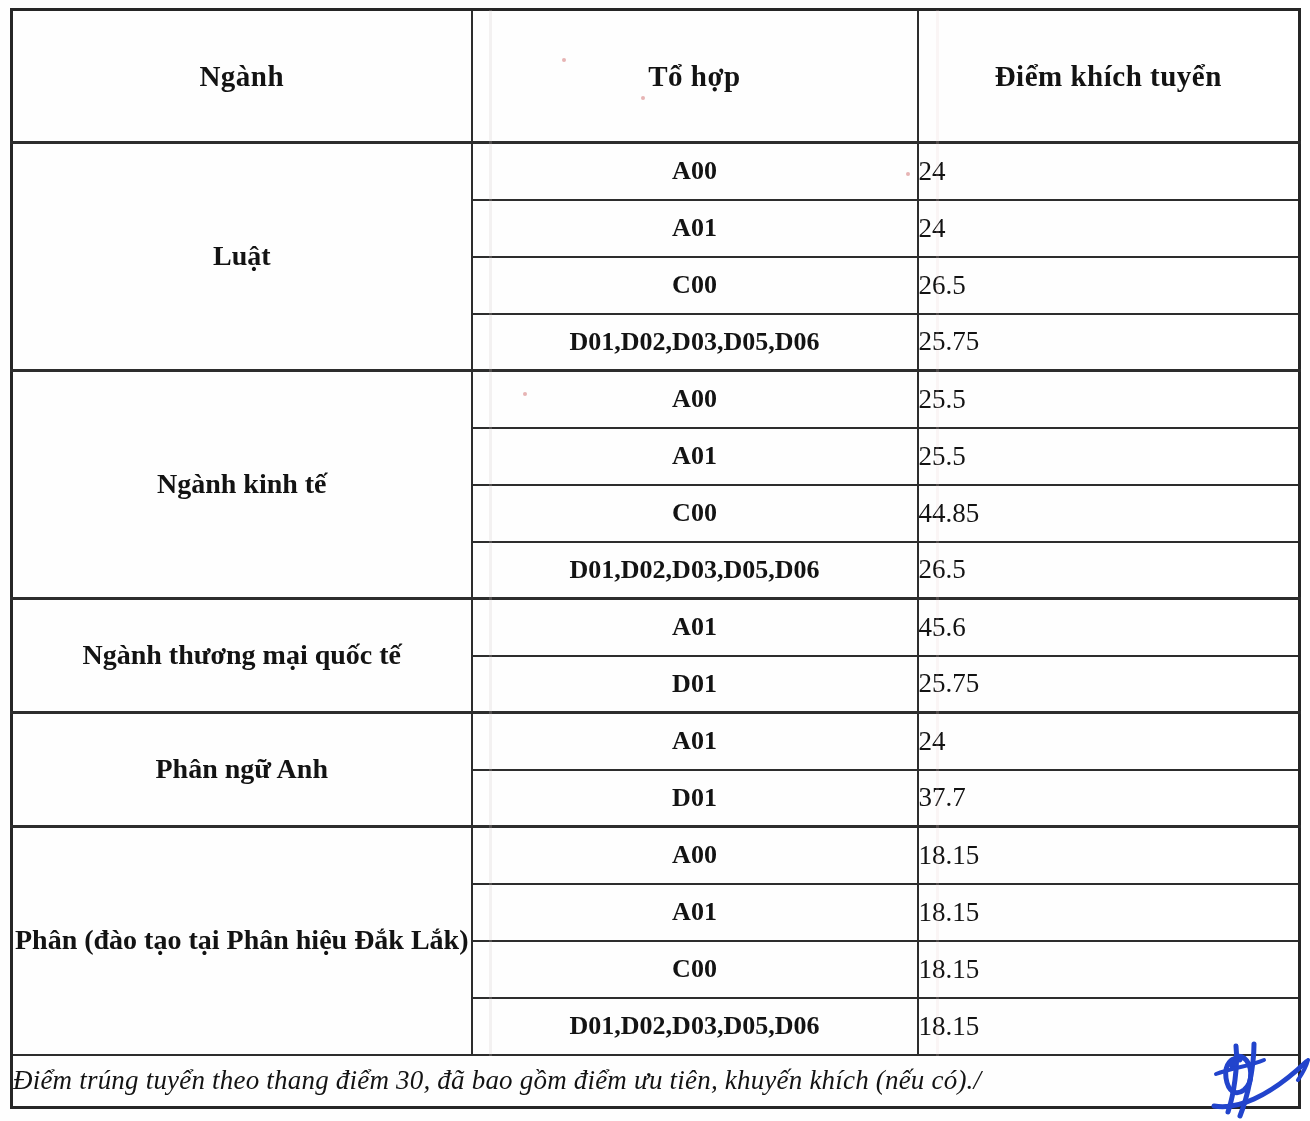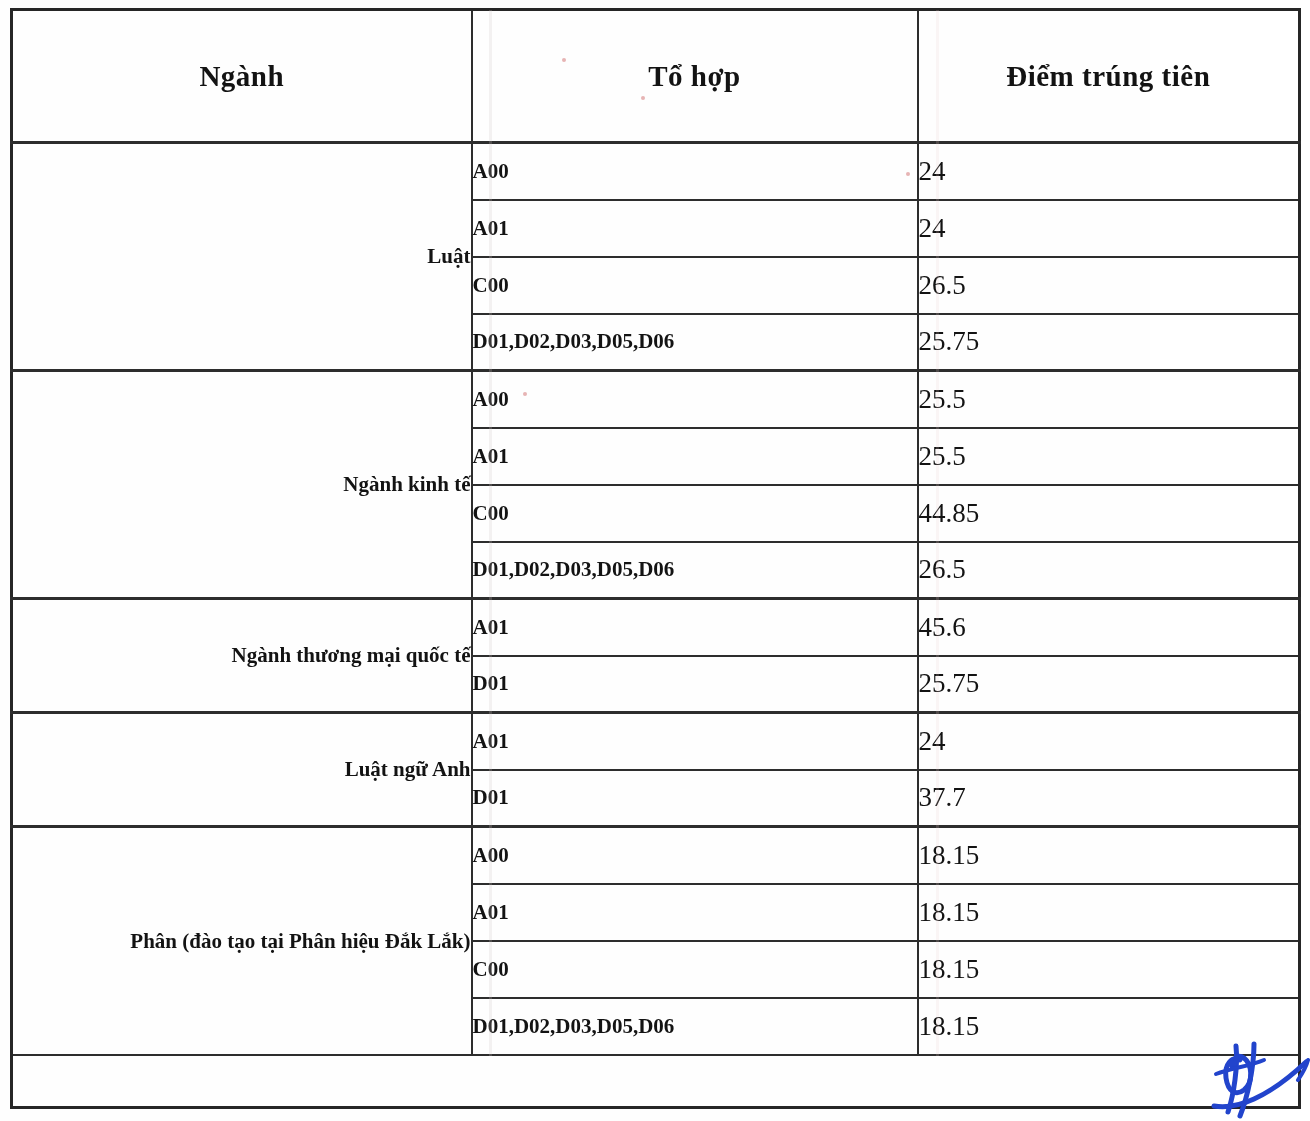--- a/index.html
+++ b/index.html
@@ -44,31 +44,31 @@
 
   th {
     font-weight: bold;
     font-size: 29px;
     text-align: center;
     vertical-align: middle;
     letter-spacing: 0.5px;
   }
   td.major {
     font-weight: bold;
-    font-size: 21px;
-    text-align: right;
+    font-size: 28px;
+    text-align: center;
     vertical-align: middle;
     padding-left: 36px;
     padding-right: 20px;
     line-height: 1.45;
   }
   td.combo {
     font-weight: bold;
-    font-size: 21px;
-    text-align: left;
+    font-size: 26px;
+    text-align: center;
     vertical-align: middle;
   }
   td.score {
     font-size: 27px;
     text-align: left;
     vertical-align: middle;
   }
   tr.group-start td { border-top-width: 3px; }
 
   td.footnote-cell {
@@ -117,21 +117,21 @@
   <table class="score-table">
     <colgroup>
         <col class="c1">
         <col class="c2">
         <col class="c3">
       </colgroup>
     <thead>
       <tr>
         <th>Ngành</th>
         <th>Tổ hợp</th>
-        <th>Điểm trúng tiên</th>
+        <th>Điểm khích tuyển</th>
       </tr>
     </thead>
     <tbody id="score-tbody">
         <tr class="group-start">
           <td rowspan="4" class="major">Luật</td>
           <td class="combo">A00</td>
           <td class="score">24</td>
         </tr>
         <tr>
           <td class="combo">A01</td>
@@ -165,21 +165,21 @@
         <tr class="group-start">
           <td rowspan="2" class="major">Ngành thương mại quốc tế</td>
           <td class="combo">A01</td>
           <td class="score">45.6</td>
         </tr>
         <tr>
           <td class="combo">D01</td>
           <td class="score">25.75</td>
         </tr>
         <tr class="group-start">
-          <td rowspan="2" class="major">Luật ngữ Anh</td>
+          <td rowspan="2" class="major">Phân ngữ Anh</td>
           <td class="combo">A01</td>
           <td class="score">24</td>
         </tr>
         <tr>
           <td class="combo">D01</td>
           <td class="score">37.7</td>
         </tr>
         <tr class="group-start">
           <td rowspan="4" class="major">Phân (đào tạo tại Phân hiệu Đắk Lắk)</td>
           <td class="combo">A00</td>
@@ -194,20 +194,21 @@
           <td class="score">18.15</td>
         </tr>
         <tr>
           <td class="combo">D01,D02,D03,D05,D06</td>
           <td class="score">18.15</td>
         </tr>
       </tbody>
     <tfoot>
       <tr>
         <td colspan="3" class="footnote-cell">
+          <span class="footnote">Điểm trúng tuyển theo thang điểm 30, đã bao gồm điểm ưu tiên, khuyến khích (nếu có)./</span>
           <svg class="signature" viewBox="0 0 110 86" fill="none" xmlns="http://www.w3.org/2000/svg">
             <path d="M38 24 C 30 20, 22 28, 24 42 C 26 56, 34 60, 42 54 C 52 46, 50 28, 42 22 C 36 18, 30 22, 30 30" stroke="#2244cc" stroke-width="5" stroke-linecap="round"></path>
             <path d="M34 10 C 36 30, 32 58, 26 76" stroke="#2244cc" stroke-width="5" stroke-linecap="round"></path>
             <path d="M52 8 C 52 30, 46 60, 38 80" stroke="#2244cc" stroke-width="5" stroke-linecap="round"></path>
             <path d="M14 38 C 30 32, 48 30, 62 24" stroke="#2244cc" stroke-width="4" stroke-linecap="round"></path>
             <path d="M12 70 C 34 74, 66 62, 104 26" stroke="#2244cc" stroke-width="5" stroke-linecap="round"></path>
             <path d="M96 44 C 100 38, 104 32, 106 24" stroke="#2244cc" stroke-width="4" stroke-linecap="round"></path>
           </svg>
         </td>
       </tr>

